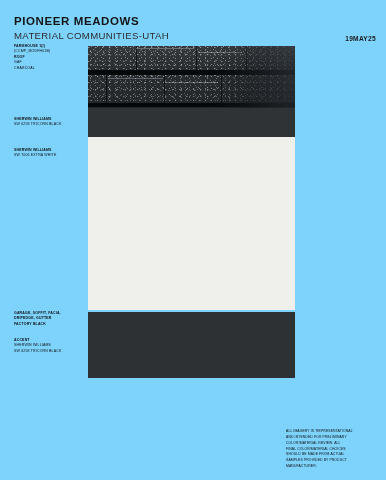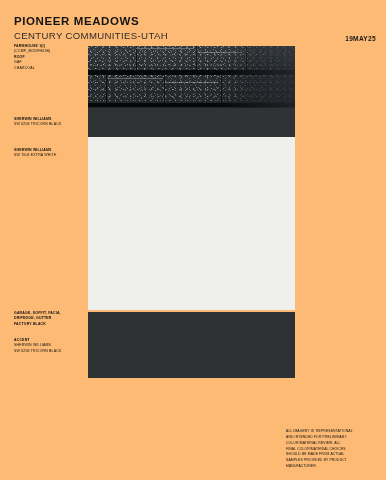--- a/index.html
+++ b/index.html
@@ -2,21 +2,21 @@
 <html><head>
 <meta charset="utf-8">
 <style>
   html,body{margin:0;padding:0;background:#ffffff;}
   body{
     width:386px;height:480px;position:relative;overflow:hidden;
     font-family:"Liberation Sans", sans-serif;
     color:#1a1a1a;
     -webkit-font-smoothing:antialiased;
   }
-  .sheet{position:absolute;inset:0;background:#fdba74;}
+  .sheet{position:absolute;inset:0;background:#7dd3fc;}
 
   
   .title{
     position:absolute;left:14px;top:15px;
     font-size:11.5px;font-weight:bold;letter-spacing:0.6px;
     color:#141414;white-space:nowrap;
   }
   .subtitle{
     position:absolute;left:14px;top:30px;
     font-size:9.6px;font-weight:normal;letter-spacing:0.35px;
@@ -97,21 +97,21 @@
     color:#111;text-align:left;
   }
   .disclaimer .ln{display:block;white-space:nowrap;}
 </style>
 </head>
 <body>
 
 <div class="sheet">
 
   <div class="title">PIONEER MEADOWS</div>
-  <div class="subtitle">CENTURY COMMUNITIES-UTAH</div>
+  <div class="subtitle">MATERIAL COMMUNITIES-UTAH</div>
   <div class="date">19MAY25</div>
 
   <div class="spec" id="spec-farmhouse">
     <span class="ln b">FARMHOUSE 1(I)</span>
     <span class="ln">(CCMP_MODFH01B)</span>
     <span class="ln b">ROOF</span>
     <span class="ln">GAF</span>
     <span class="ln">CHARCOAL</span>
   </div>
 

